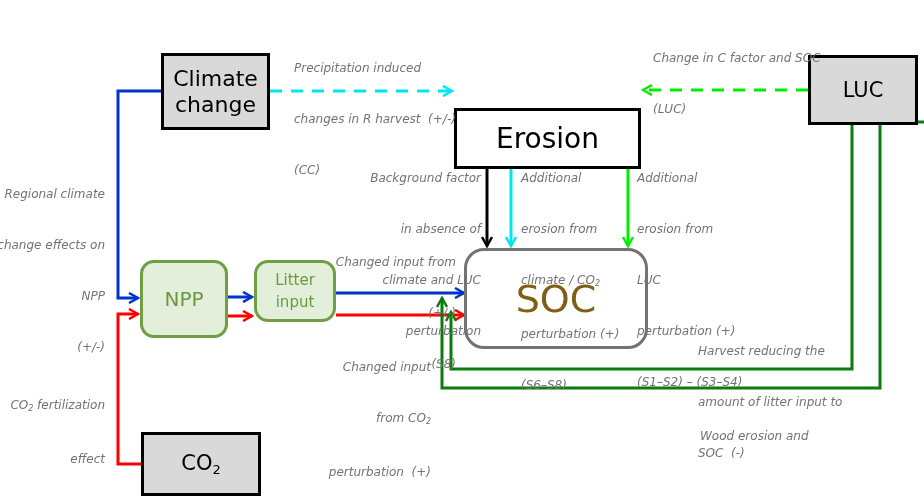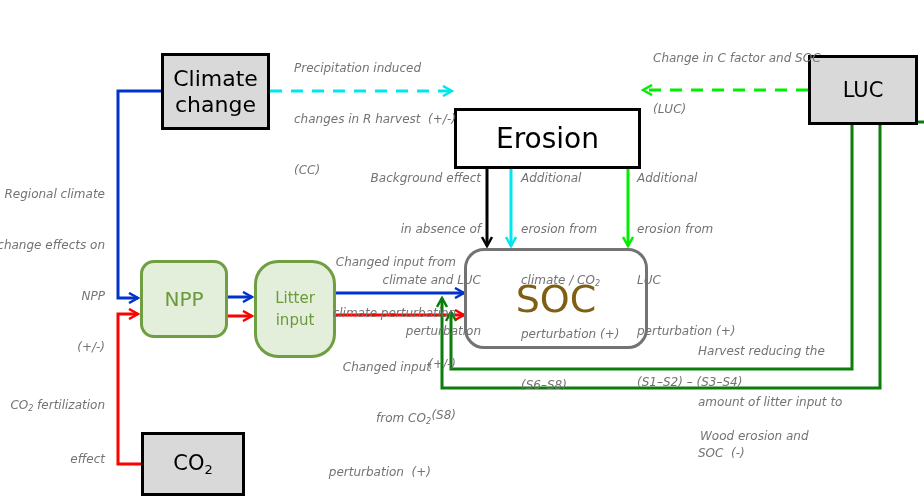--- a/index.html
+++ b/index.html
@@ -4,27 +4,27 @@
 <style>
   html, body { margin:0; padding:0; background:#ffffff; }
   body { width:924px; height:504px; position:relative; overflow:hidden;
          font-family:"DejaVu Sans", sans-serif; }
   #diagram { position:absolute; left:0; top:0; width:924px; height:504px; }
   .box { position:absolute; box-sizing:border-box; display:flex; align-items:center;
          justify-content:center; text-align:center; color:#000; }
   .grey { background:#d9d9d9; border:3px solid #000; }
   .node-cc { left:161px; top:53px; width:109px; height:77px; font-size:22px; line-height:26px; }
   .node-luc { left:808px; top:55px; width:110px; height:70px; font-size:21px; }
-  .node-co2 { left:141px; top:432px; width:104px; height:64px; font-size:21px; }
+  .node-co2 { left:141px; top:432px; width:120px; height:64px; font-size:21px; }
   .node-erosion { left:454px; top:60px; width:187px; height:61px; background:#fff;
                   border:3px solid #000; font-size:28px;margin-top:48px; }
   .node-npp { left:140px; top:260px; width:88px; height:78px; background:#e3efda;
               border:3px solid #6f9e43; border-radius:14px; color:#6a9a3c; font-size:20px; }
-  .node-litter { left:254px; top:260px; width:82px; height:98px; background:#e3efda;
-                 border:3px solid #6f9e43; border-radius:24px; color:#6a9a3c; font-size:15px; line-height:22px; }
+  .node-litter { left:254px; top:260px; width:82px; height:62px; background:#e3efda;
+                 border:3px solid #6f9e43; border-radius:14px; color:#6a9a3c; font-size:15px; line-height:22px; }
   .node-soc { left:464px; top:248px; width:184px; height:101px; background:#fff;
               border:3px solid #737373; border-radius:20px; color:#7f5f14; font-size:38px; }
   .lbl { position:absolute; font-style:italic; font-size:12px; line-height:17px; color:#737373;
          white-space:pre; }
   .r { text-align:right; }
   .l { text-align:left; }
   sub { font-size:8px; vertical-align:-2px; }
   .co2-big sub { font-size:13px; vertical-align:-4px; }
 </style>
 </head>
@@ -102,21 +102,21 @@
   <div>changes in R harvest  (+/-)</div>
   <div>(CC)</div>
 </div>
 
 <div class="lbl l" style="left:653px; top:16px;">
   <div>Change in C factor and SOC</div>
   <div>(LUC)</div>
 </div>
 
 <div class="lbl r" style="right:443px; top:136px;">
-  <div>Background effect</div>
+  <div>Background factor</div>
   <div>in absence of</div>
   <div>climate and LUC</div>
   <div>perturbation</div>
 </div>
 
 <div class="lbl l" style="left:521px; top:136px;">
   <div>Additional</div>
   <div>erosion from</div>
   <div><span>climate / CO</span><sub>2</sub></div>
   <div>perturbation (+)</div>
@@ -133,21 +133,20 @@
 
 <div class="lbl r" style="right:819px; top:152px;">
   <div>Regional climate</div>
   <div>change effects on</div>
   <div>NPP</div>
   <div>(+/-)</div>
 </div>
 
 <div class="lbl r" style="right:468px; top:220px;">
   <div>Changed input from</div>
-  <div>climate perturbation</div>
   <div>(+/-)</div>
   <div>(S8)</div>
 </div>
 
 <div class="lbl r" style="right:493px; top:325px;">
   <div>Changed input</div>
   <div><span>from CO</span><sub>2</sub></div>
   <div>perturbation  (+)</div>
   
 </div>

